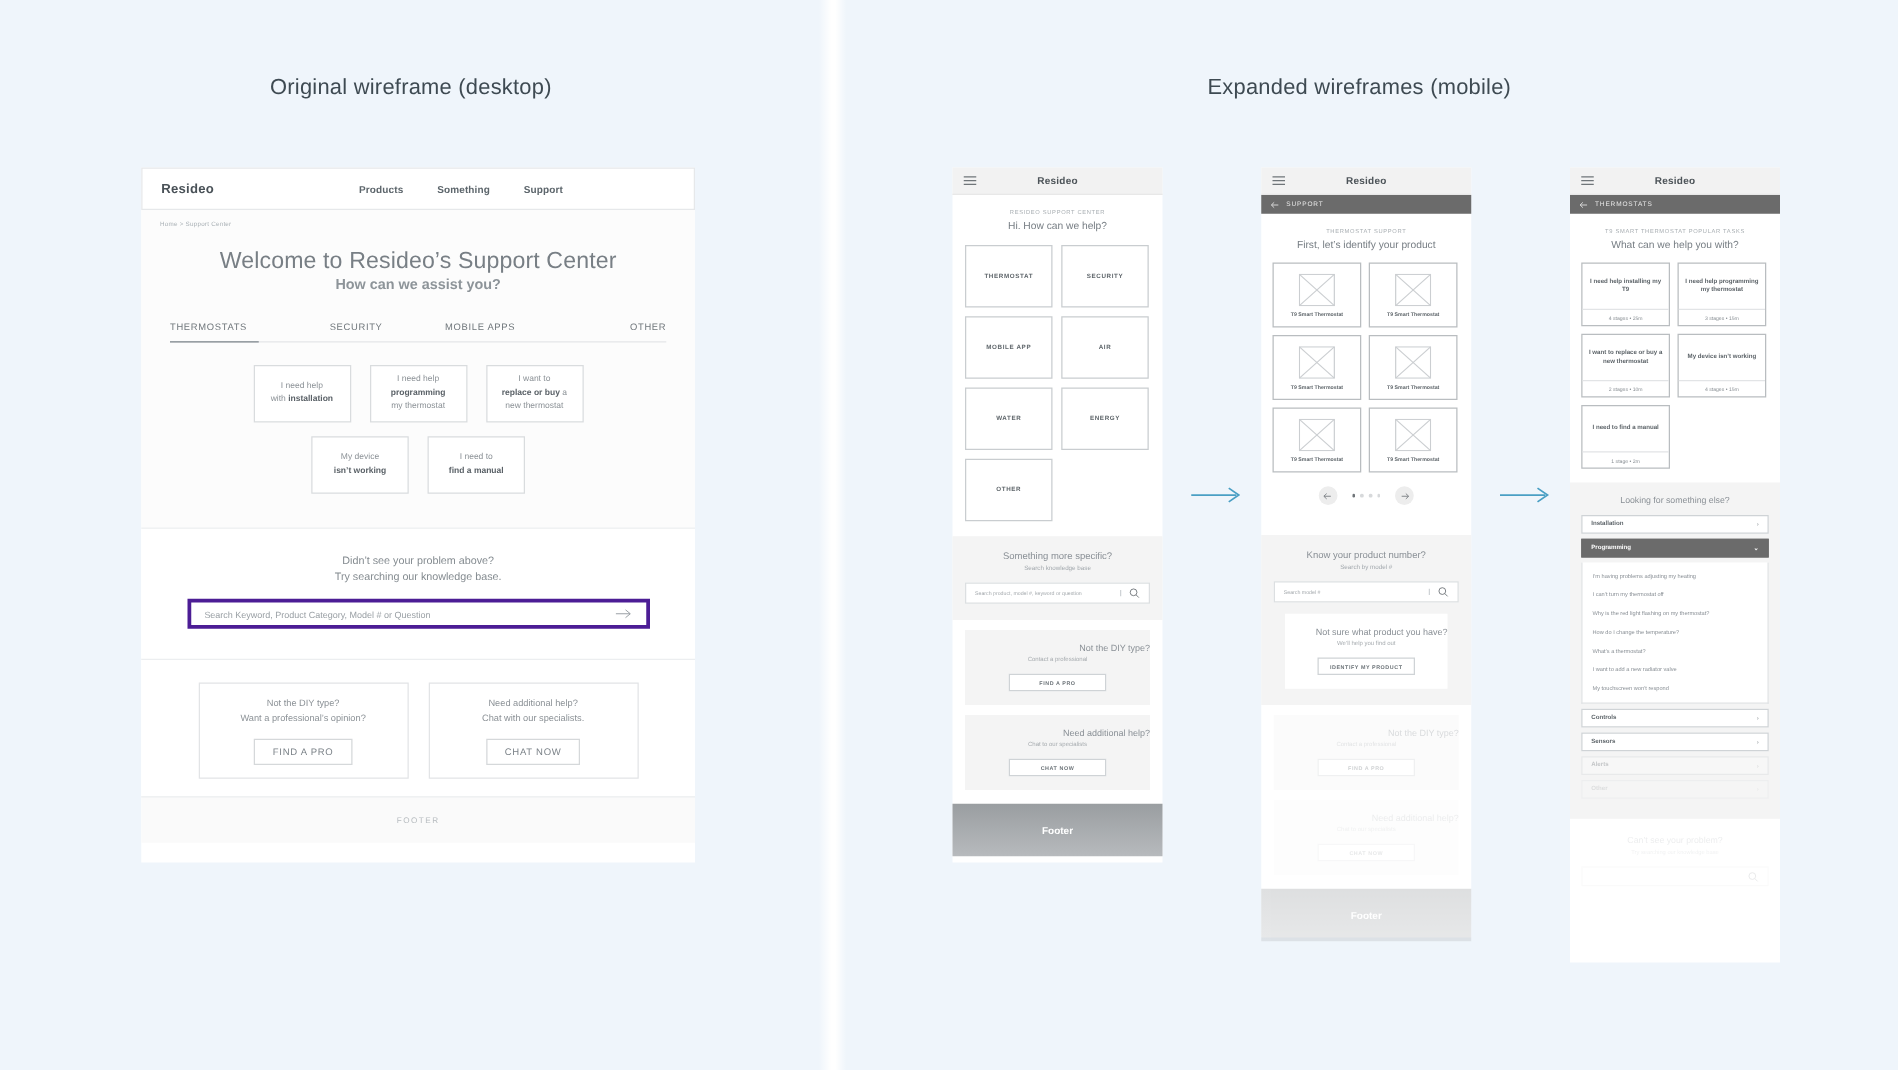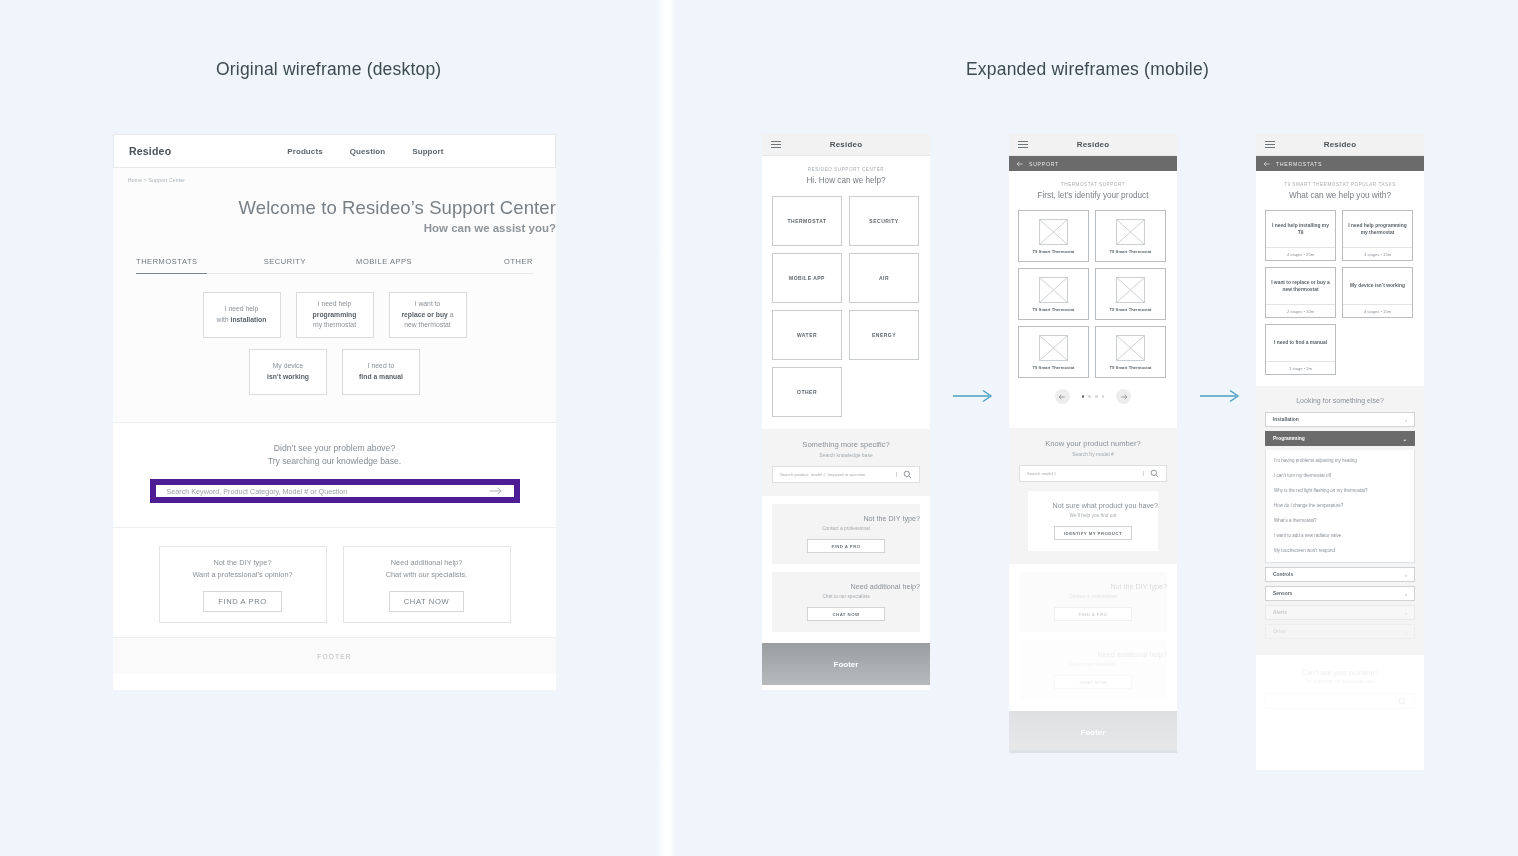--- a/index.html
+++ b/index.html
@@ -31,21 +31,21 @@
   .dt-nav {
     height: 34px; border: 1px solid #e6e8ea; background: #fff;
     display: flex; align-items: center; padding: 0 15px;
   }
   .dt-logo { font-size: 10.5px; font-weight: bold; color: #4a5258; letter-spacing: .2px; }
   .dt-nav-links { display: flex; gap: 27px; margin-left: 116px; }
   .dt-nav-links span { font-size: 8px; font-weight: bold; color: #5d666c; letter-spacing: .1px; }
 
   .dt-body { background: #fcfcfc; padding-top: 9px; }
   .dt-crumb { font-size: 5px; color: #a9b0b5; padding-left: 15px; letter-spacing: .2px; }
-  .dt-hero { text-align: right; margin-top: 14px; }
+  .dt-hero { text-align: center; margin-top: 14px; }
   .dt-h1 { font-size: 18.5px; color: #787f85; font-weight: 400; letter-spacing: .1px; }
   .dt-h2 { font-size: 11.5px; color: #8d9499; font-weight: 700; margin-top: 3px; }
 
   .dt-tabs {
     display: flex; margin: 23px 23px 0 23px; position: relative;
   }
   .dt-tab { font-size: 7.5px; color: #6e757a; letter-spacing: .55px; width: 25%; text-align: center; padding-bottom: 8px; }
   .dt-tab.first { text-align: left; }
   .dt-tab.last { text-align: right; }
   .dt-tabline { position: absolute; left: 0; right: 0; bottom: 0; height: 1.5px; background: #e3e5e7; }
@@ -60,21 +60,21 @@
   .dt-card b { color: #5a6167; font-weight: bold; }
   .dt-cards-row2 { display: flex; justify-content: center; gap: 15px; margin-top: 11px; }
 
   .dt-search-sec {
     margin-top: 27px; border-top: 1px solid #eceef0; background: #fff;
     padding: 20px 0 24px 0; text-align: center;
   }
   .dt-search-t1 { font-size: 8.6px; color: #848b90; }
   .dt-search-t2 { font-size: 8.6px; color: #848b90; margin-top: 3px; }
   .dt-search-box {
-    margin: 13px auto 0 auto; width: 370px; height: 24px; border: 6px solid #4c1d95;
+    margin: 13px auto 0 auto; width: 370px; height: 24px; border: 3px solid #4c1d95;
     display: flex; align-items: center; padding: 0 11px; background: #fff;
   }
   .dt-search-ph { font-size: 7.2px; color: #9aa0a5; flex: 1; text-align: left; }
   .arrow-ico { width: 14px; height: 10px; }
 
   .dt-bottom { border-top: 1px solid #eceef0; padding: 18px 0 14px 0; display: flex; justify-content: center; gap: 16px; background: #fff; }
   .dt-cta {
     border: 1px solid #e2e4e6; width: 168px; height: 77px; text-align: center;
     display: flex; flex-direction: column; align-items: center; justify-content: center;
   }
@@ -199,21 +199,21 @@
   <div class="divider-band"></div>
 
   <div class="section-title" id="title-desktop">Original wireframe (desktop)</div>
   <div class="section-title" id="title-mobile">Expanded wireframes (mobile)</div>
 
   <div class="desktop">
     <div class="dt-nav">
       <div class="dt-logo">Resideo</div>
       <div class="dt-nav-links">
         <span>Products</span>
-        <span>Question</span>
+        <span>Something</span>
         <span>Support</span>
       </div>
     </div>
 
     <div class="dt-body">
       <div class="dt-crumb">Home &gt; Support Center</div>
 
       <div class="dt-hero">
         <div class="dt-h1">Welcome to Resideo’s Support Center</div>
         <div class="dt-h2">How can we assist you?</div>

